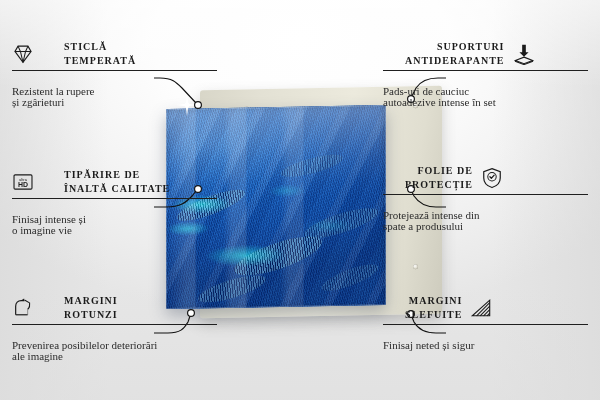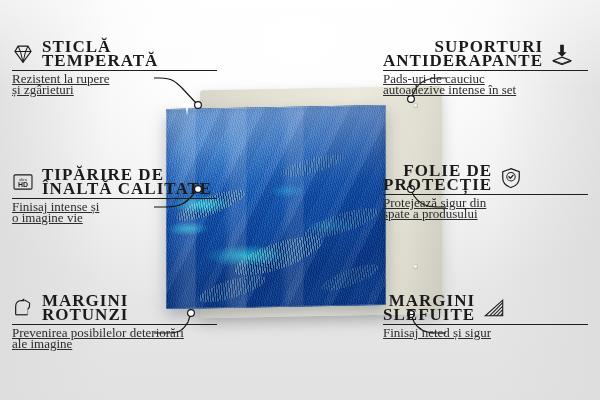--- a/index.html
+++ b/index.html
@@ -209,41 +209,41 @@
   }
   .callout .head {
     display: flex;
     align-items: center;
     gap: 8px;
     margin-bottom: 2px;
   }
   .callout.right .head { justify-content: flex-start; }
   .callout .title {
     font-family: "Liberation Serif", serif;
-    font-size: 17px;
+    font-size: 10px;
     font-weight: bold;
     letter-spacing: 1.0px;
     line-height: 14px;
     color: #1b1b1b;
     text-transform: uppercase;
+    margin-left: 22px;
   }
   .callout.left  .title { text-align: left; }
   .callout.right .title { text-align: right; }
   .callout .rule {
     height: 0;
     border-top: 1.4px solid #1f1f1f;
     width: 100%;
   }
   .callout .sub {
     font-family: "Liberation Serif", serif;
-    font-size: 13px;
+    font-size: 11px;
     line-height: 11px;
     color: #2b2b2b;
-    margin-top: 2px;
-    text-decoration: underline;
+    margin-top: 15px;
   }
   .callout.right .sub { text-align: left; }
   .icon-box {
     width: 22px;
     height: 22px;
     flex: 0 0 22px;
     display: block;
   }
 
   
@@ -415,21 +415,21 @@
         <div>PROTECȚIE</div>
       </div>
       <svg class="icon-box" viewBox="0 0 24 24">
         <path d="M12 1.8 L21 5.2 L21 12 C21 17.2 17.2 20.8 12 22.4 C6.8 20.8 3 17.2 3 12 L3 5.2 Z" fill="none" stroke="#1b1b1b" stroke-width="1.3"></path>
         <circle cx="12" cy="10.6" r="4.6" fill="none" stroke="#1b1b1b" stroke-width="1.1"></circle>
         <path d="M9.7 10.6 L11.3 12.3 L14.4 8.9" fill="none" stroke="#1b1b1b" stroke-width="1.3" stroke-linecap="round" stroke-linejoin="round"></path>
       </svg>
     </div>
     <div class="rule"></div>
     <div class="sub">
-      <div>Protejează sigur din</div>
+      <div>Protejează intense din</div>
       <div>spate a produsului</div>
     </div>
   </div>
 
   <div class="callout right" id="c-slefuite">
     <div class="head">
       <div class="title">
         <div>MARGINI</div>
         <div>SLEFUITE</div>
       </div>

